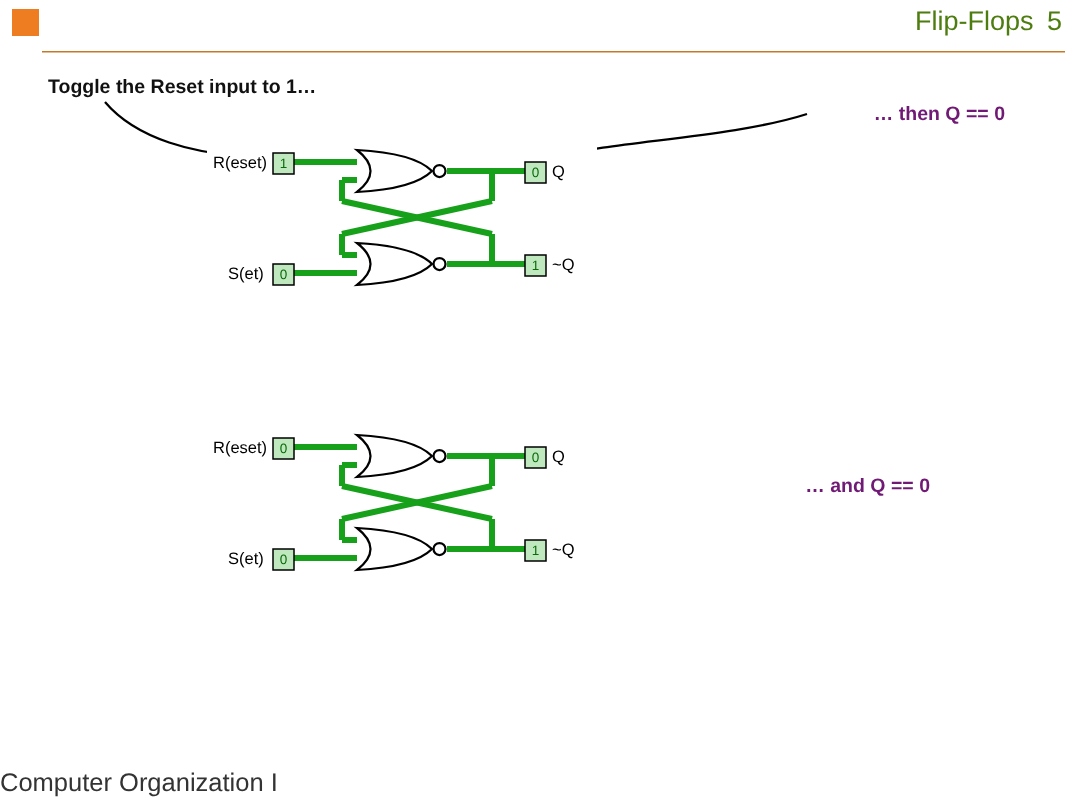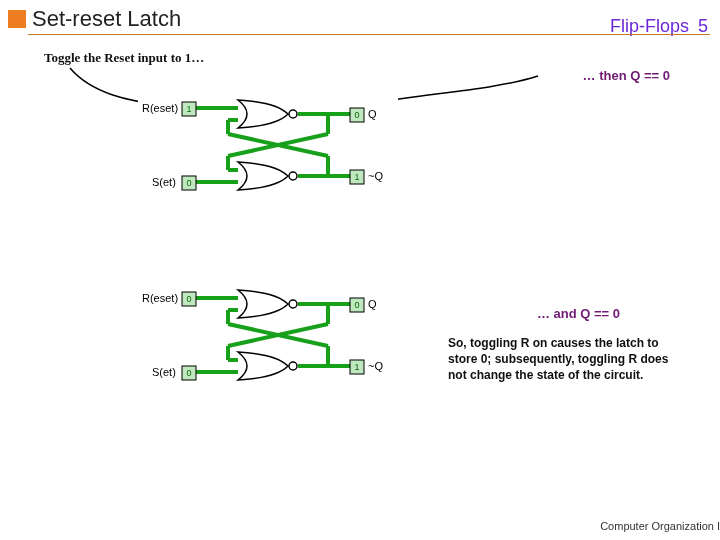--- a/index.html
+++ b/index.html
@@ -1,48 +1,47 @@
 <!DOCTYPE html>
 <html><head>
 <meta charset="utf-8">
 <style>
   * { box-sizing: border-box; margin: 0; padding: 0; }
   html, body { width: 720px; height: 540px; font-family: Arial, Helvetica, sans-serif; background: #fff; }
   .slide { position: relative; width: 720px; height: 540px; }
   .header { display: flex; align-items: center; padding: 6px 8px 2px 8px; }
   .bullet { width: 18px; height: 18px; background: #ee7c21; margin-right: 6px; display:inline-block; }
   .title { font-size: 22px; color: #222; }
-  .topmeta { position: absolute; right: 12px; top: 16px; font-size: 18px; color: #6d28d9; }
+  .topmeta { position: absolute; right: 12px; top: 4px; font-size: 18px; color: #4d7c0f; }
   .pagenum { margin-left: 4px; }
   .rule { position: absolute; left: 28px; right: 10px; top: 34px; border-top: 1px solid #c37a28; }
   .content { position: absolute; left: 28px; right: 10px; top: 50px; bottom: 40px; }
   .p { font-size: 13px; font-weight: bold; color: #111; }
   .annot { font-size: 13px; font-weight: bold; color: #701a75; position: absolute; }
   .bodytext { font-size: 12px; font-weight: bold; color: #111; line-height: 1.35; }
   .diagram-box { position: absolute; }
-  .footer { position: absolute; left: 0; right: 0; bottom: 8px; text-align: right; font-size: 11px; color: #333; margin-top: 28px; }
+  .footer { position: absolute; left: 0; right: 0; bottom: 8px; text-align: left; font-size: 17px; color: #333; margin-top: 28px; }
   .arrow { position: absolute; }
 </style>
 </head>
 <body>
 <div class="slide">
 
 <div class="header">
   <span class="bullet"></span>
-  <span class="title">Set-reset Latch</span>
 </div>
 <div class="topmeta">
   <span>Flip-Flops</span>
   <span class="pagenum">5</span>
 </div>
 <div class="rule"></div>
 
 <div class="content">
 
-  <div class="p" style="position:absolute; left:16px; top:0;font-family:Liberation Serif, serif;">Toggle the Reset input to 1…</div>
+  <div class="p" style="position:absolute; left:4px; top:0;">Toggle the Reset input to 1…</div>
   <div class="annot" style="right:40px; top:18px;">… then Q == 0</div>
 
   <svg class="arrow" style="left:34px; top:14px;" width="110" height="46">
     <defs>
           <marker id="ah1" markerWidth="6" markerHeight="6" refX="5" refY="3" orient="auto">
             <path d="M0,0 L6,3 L0,6 Z" fill="#000"></path>
           </marker>
         </defs>
     <path d="M8,4 C 30,30 70,38 98,40" stroke="#000" fill="none" stroke-width="1.5" marker-end="url(#ah1)"></path>
   </svg>
@@ -100,21 +99,21 @@
 
       <g font-size="11" font-family="Arial" fill="#000">
         <text x="4" y="22">R(eset)</text>
         <text x="14" y="96">S(et)</text>
         <text x="230" y="28">Q</text>
         <text x="230" y="90">~Q</text>
       </g>
     </svg>
   </div>
 
-  <div class="annot" style="right:90px; top:256px;">… and Q == 0</div>
+  <div class="annot" style="right:90px; top:266px;">… and Q == 0</div>
 
   <div class="diagram-box" style="left:110px; top:230px;">
     <svg width="260" height="110">
       <rect x="0" y="0" width="260" height="110" fill="#fff"></rect>
       <g stroke="#17a01a" stroke-width="4" fill="none">
         <line x1="58" y1="18" x2="100" y2="18"></line>
         <line x1="58" y1="92" x2="100" y2="92"></line>
         <line x1="160" y1="24" x2="212" y2="24"></line>
         <line x1="160" y1="86" x2="212" y2="86"></line>
         <line x1="190" y1="24" x2="190" y2="44"></line>
@@ -146,19 +145,18 @@
       </g>
       <g font-size="11" font-family="Arial" fill="#000">
         <text x="4" y="22">R(eset)</text>
         <text x="14" y="96">S(et)</text>
         <text x="230" y="28">Q</text>
         <text x="230" y="90">~Q</text>
       </g>
     </svg>
   </div>
 
-  <div class="bodytext" style="position:absolute; left:420px; top:285px; width:230px;">So, toggling R on causes the latch to store 0; subsequently, toggling R does not change the state of the circuit.</div>
 
 </div>
 
 <div class="footer">Computer Organization I</div>
 
 </div>
 
 </body></html>

